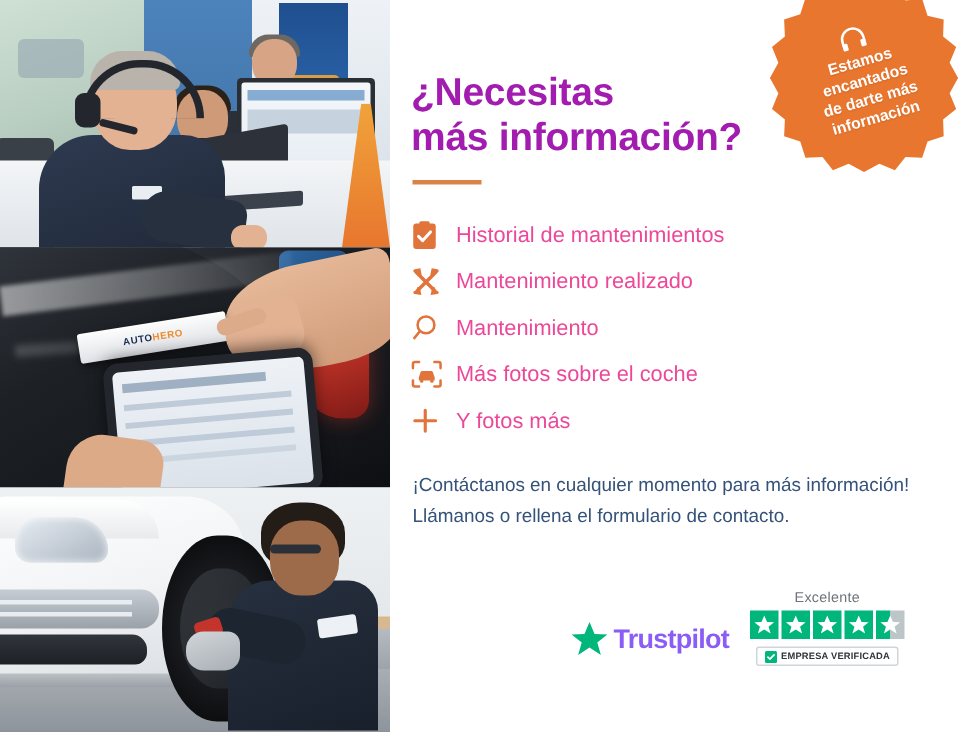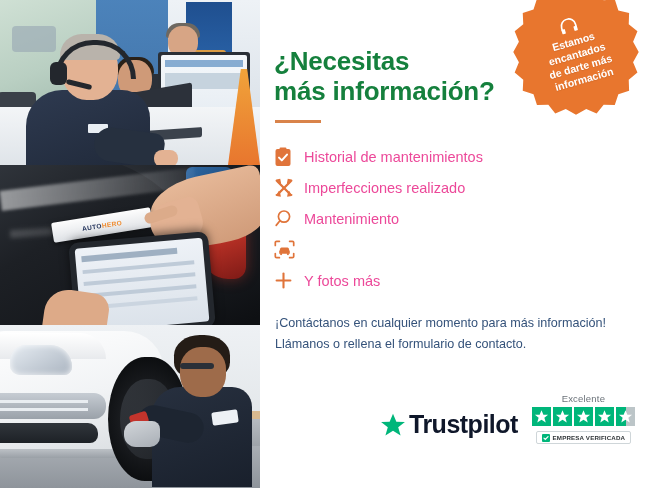--- a/index.html
+++ b/index.html
@@ -205,21 +205,21 @@
     flex:1 1 auto;
     padding:46px 26px 0 14px;
     box-sizing:border-box;
     background:#ffffff;
   }
   .heading{
     margin:0;
     font-size:26px;
     line-height:1.16;
     font-weight:bold;
-    color:#15803d;
+    color:#a21caf;
     letter-spacing:-.2px;
     max-width:240px;
   }
   .heading span{display:block;}
   .rule{
     width:46px;height:3px;
     background:#d9834a;
     margin:14px 0 18px 1px;
   }
 
@@ -286,21 +286,21 @@
 
   
   .trustpilot{
     position:absolute;
     left:120px;bottom:44px;
     display:flex;align-items:flex-end;gap:14px;
   }
   .tp-logo{display:flex;align-items:center;gap:3px;margin-bottom:5px;}
   .tp-star{width:26px;height:26px;}
   .tp-word{
-    font-size:25px;font-weight:bold;color:#0f172a;letter-spacing:-.5px;
+    font-size:18px;font-weight:bold;color:#8b5cf6;letter-spacing:-.5px;
   }
   .tp-rating{display:flex;flex-direction:column;align-items:center;gap:3px;}
   .tp-excelente{font-size:9.5px;color:#6c737a;letter-spacing:.2px;}
   .tp-stars{display:flex;gap:2px;}
   .tp-tile{width:19px;height:19px;background:#00b67a;display:flex;align-items:center;justify-content:center;}
   .tp-tile.half{background:linear-gradient(90deg,#00b67a 50%,#bcc5c8 50%);}
   .tp-tile svg{width:15px;height:15px;}
   .tp-verified{
     margin-top:2px;
     display:flex;align-items:center;gap:3px;
@@ -451,21 +451,21 @@
         <span class="feature-icon">
           <svg width="20" height="20" viewBox="0 0 20 20" stroke="#e0743a" stroke-width="2.3" fill="none" stroke-linecap="round">
             <path d="M3.5 3.5 L16 16"></path>
             <path d="M16.5 3.5 L4 16"></path>
             <path d="M2.6 2.6 L5.4 2.0 L6.0 5.0" stroke-width="2.1"></path>
             <path d="M17.4 2.6 L14.6 2.0 L14.0 5.0" stroke-width="2.1"></path>
             <path d="M2.6 17.0 L5.6 17.4 L5.0 14.4" stroke-width="2.1"></path>
             <path d="M17.4 17.0 L14.4 17.4 L15.0 14.4" stroke-width="2.1"></path>
           </svg>
         </span>
-        <span class="feature-label">Imperfecciones realizado</span>
+        <span class="feature-label">Mantenimiento realizado</span>
       </li>
 
       <li class="feature">
         <span class="feature-icon">
           <svg width="19" height="19" viewBox="0 0 19 19" stroke="#e0743a" stroke-width="1.7" fill="none" stroke-linecap="round">
             <circle cx="10" cy="7.6" r="5.6"></circle>
             <path d="M5.9 11.8 L2.2 16.4"></path>
           </svg>
         </span>
         <span class="feature-label">Mantenimiento</span>
@@ -476,20 +476,21 @@
           <svg width="21" height="19" viewBox="0 0 21 19" stroke="#e0743a" stroke-width="1.7" fill="none" stroke-linecap="round">
             <path d="M1.3 5.4 V2.6 a1.3 1.3 0 0 1 1.3 -1.3 H5.4"></path>
             <path d="M15.6 1.3 H18.4 a1.3 1.3 0 0 1 1.3 1.3 V5.4"></path>
             <path d="M19.7 13.6 V16.4 a1.3 1.3 0 0 1 -1.3 1.3 H15.6"></path>
             <path d="M5.4 17.7 H2.6 a1.3 1.3 0 0 1 -1.3 -1.3 V13.6"></path>
             <path d="M5.2 11.6 L6.4 8.2 a1.2 1.2 0 0 1 1.1 -.8 h6 a1.2 1.2 0 0 1 1.1 .8 l1.2 3.4 v2.1 H5.2 z" fill="#e0743a" stroke="none"></path>
             <circle cx="7.1" cy="14.1" r="1.1" fill="#e0743a" stroke="none"></circle>
             <circle cx="13.9" cy="14.1" r="1.1" fill="#e0743a" stroke="none"></circle>
           </svg>
         </span>
+        <span class="feature-label">Más fotos sobre el coche</span>
       </li>
 
       <li class="feature">
         <span class="feature-icon">
           <svg width="19" height="19" viewBox="0 0 19 19" stroke="#e0743a" stroke-width="2.1" stroke-linecap="round">
             <path d="M9.5 2.6 V16.4"></path>
             <path d="M2.6 9.5 H16.4"></path>
           </svg>
         </span>
         <span class="feature-label">Y fotos más</span>

